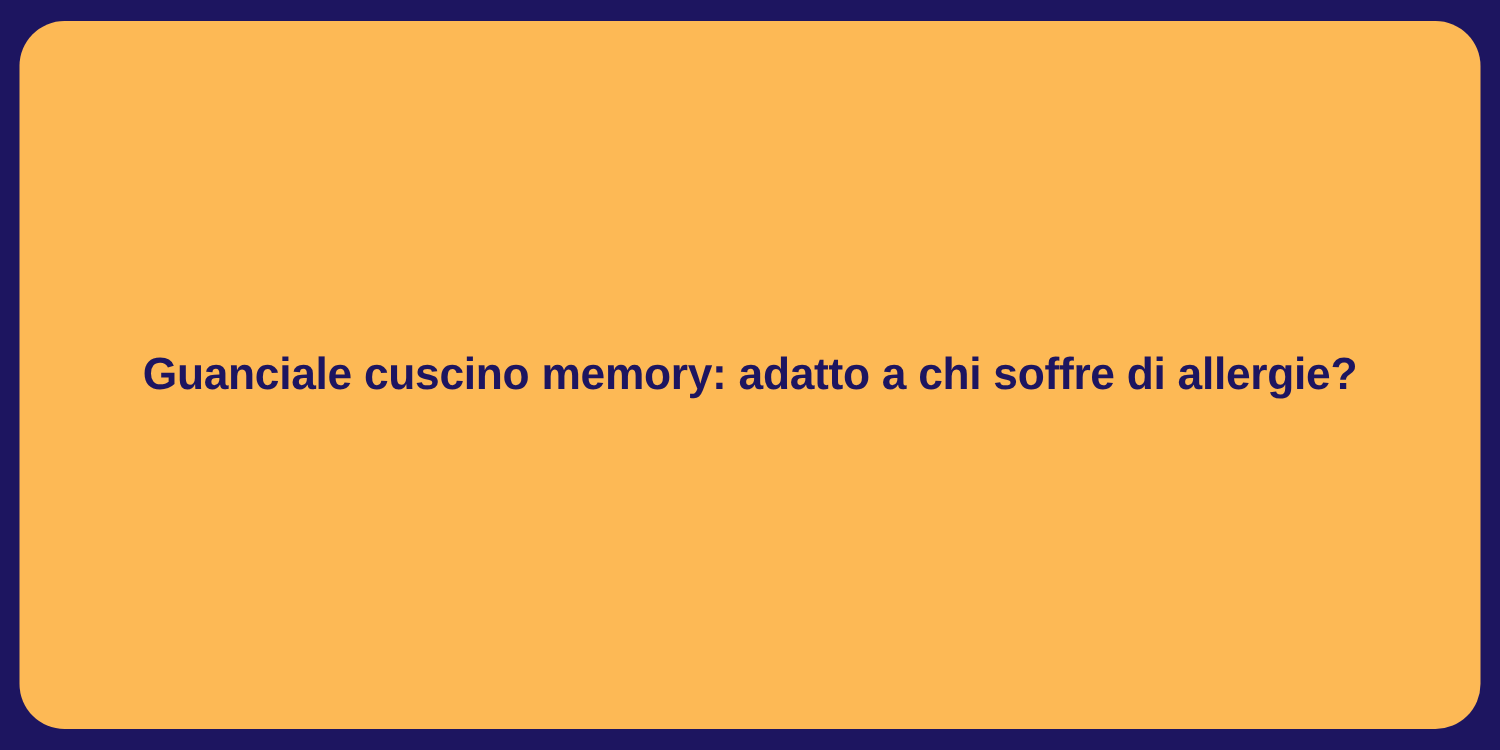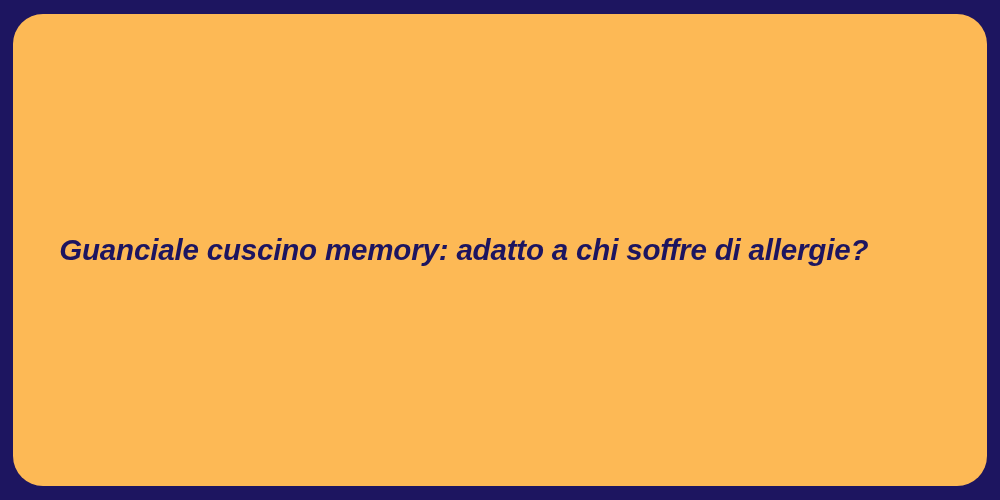--- a/index.html
+++ b/index.html
@@ -23,23 +23,22 @@
   }
 
   #panel {
     box-sizing: border-box;
     width: 100%;
     height: 100%;
     background: #FDB955;
     border-radius: 30px;
     display: flex;
     align-items: center;
-    justify-content: flex-start;
+    justify-content: center;
     overflow: hidden;
-    font-style: italic;
   }
 
   #headline {
     margin: 0;
     padding: 0 40px;
     text-align: center;
     color: #1d1560;
     font-family: "Liberation Sans", sans-serif;
     font-size: 30px;
     font-weight: 700;

